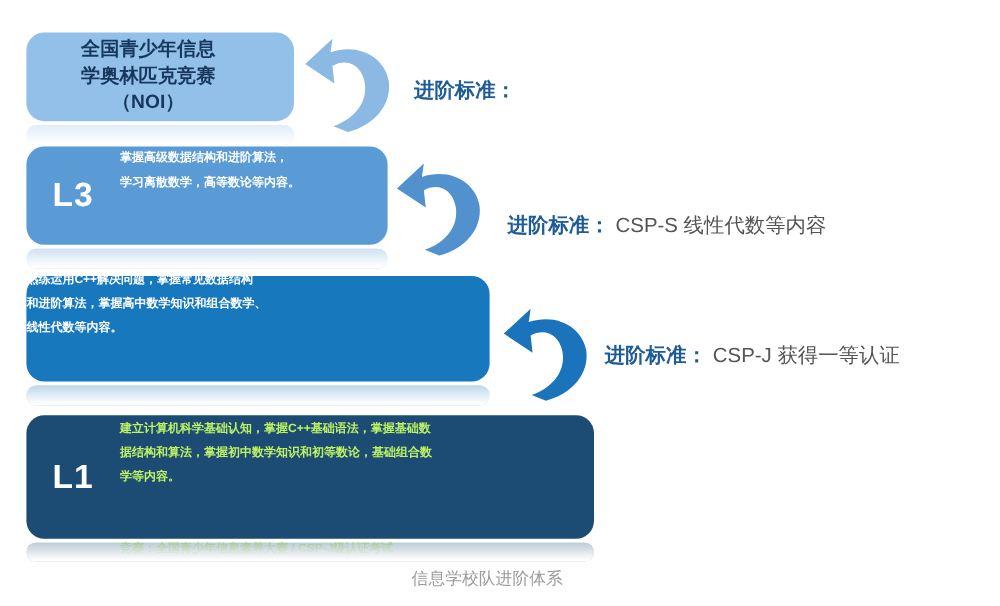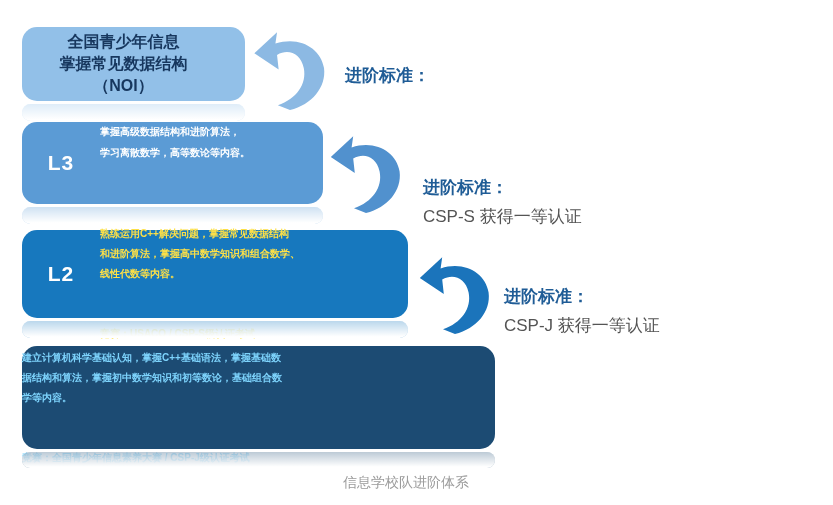--- a/index.html
+++ b/index.html
@@ -16,21 +16,21 @@
     position:absolute;
     display:flex;
     align-items:center;
     border-radius:15px;
   }
   .badge{
     flex:0 0 78px;
     text-align:center;
     color:#ffffff;
     font-weight:bold;
-    font-size:21px;
+    font-size:28px;
     letter-spacing:1px;
   }
   .content{
     flex:1;
     font-weight:bold;
     font-size:10px;
     line-height:20px;
     color:#ffffff;
     white-space:pre-line;
     padding-right:16px;
@@ -63,21 +63,20 @@
   .a3{left:415px;top:252px;width:80px;height:84px;}
 
   
   .criteria{
     position:absolute;
     display:flex;
     gap:5px;
     font-size:17px;
     line-height:24px;
     white-space:nowrap;
-    flex-direction:column;
   }
   .crit-label{font-weight:bold;}
   .c1{left:345px;top:64px;}
   .c2{left:423px;top:176px;}
   .c3{left:504px;top:285px;}
 
   
   .caption{
     position:absolute;
     left:0;top:474px;width:812px;
@@ -85,56 +84,56 @@
     font-size:14px;
   }
 </style>
 </head>
 <body>
 
 <div class="canvas" style="background-color: rgb(255, 255, 255);">
 
   <div class="lv lv-l4" style="background-color: rgb(146, 192, 232);">
     <div class="content" style="color: rgb(23, 55, 94);">全国青少年信息
-掌握常见数据结构
+学奥林匹克竞赛
 （NOI）</div>
   </div>
   <div class="refl refl-l4">
     <div class="refl-fill" style="background-color: rgb(146, 192, 232);"></div>
   </div>
 
   <div class="lv lv-l3" style="background-color: rgb(91, 155, 213);">
     <div class="badge">L3</div>
     <div class="content" style="color: rgb(255, 255, 255);">
       <span>掌握高级数据结构和进阶算法，
 学习离散数学，高等数论等内容。</span>
       <br>
       <span>竞赛： USACO / NOIP</span>
     </div>
   </div>
   <div class="refl refl-l3">
     <div class="refl-fill" style="background-color: rgb(91, 155, 213);"></div>
   </div>
 
   <div class="lv lv-l2" style="background-color: rgb(23, 120, 190);">
-    <div class="badge">L2</div>
-    <div class="content" style="color: #fde047;">
+    <div class="content" style="color: #ffffff;">
       <span>熟练运用C++解决问题，掌握常见数据结构
 和进阶算法，掌握高中数学知识和组合数学、
 线性代数等内容。</span>
       <br>
       <span>竞赛：USACO / CSP-S级认证考试</span>
     </div>
   </div>
   <div class="refl refl-l2">
     <div class="refl-fill" style="background-color: rgb(23, 120, 190);"></div>
   </div>
 
   <div class="lv lv-l1" style="background-color: rgb(28, 75, 115);">
-    <div class="content" style="color: #7dd3fc;">
+    <div class="badge">L1</div>
+    <div class="content" style="color: #bef264;">
       <span>建立计算机科学基础认知，掌握C++基础语法，掌握基础数
 据结构和算法，掌握初中数学知识和初等数论，基础组合数
 学等内容。</span>
       <br>
       <span>竞赛：全国青少年信息素养大赛 / CSP-J级认证考试</span>
     </div>
   </div>
   <div class="refl refl-l1">
     <div class="refl-fill" style="background-color: rgb(28, 75, 115);"></div>
   </div>
@@ -147,21 +146,21 @@
   </svg>
   <svg class="arrow a3" viewBox="0 0 100 100" aria-hidden="true">
     <path d="M 6 30 L 34 4 L 32 18 C 62 8, 88 24, 92 48 C 95 72, 77 93, 50 100 L 35 94 C 58 86, 71 68, 67 48 C 63 30, 48 24, 34 32 L 36 50 Z" style="fill: rgb(27, 116, 187);"></path>
   </svg>
 
   <div class="criteria c1">
     <span class="crit-label" style="color: rgb(31, 92, 150);">进阶标准：</span>
   </div>
   <div class="criteria c2">
     <span class="crit-label" style="color: rgb(31, 92, 150);">进阶标准：</span>
-    <span class="crit-text" style="color: rgb(84, 84, 84);">CSP-S 获得一等认证</span>
+    <span class="crit-text" style="color: rgb(84, 84, 84);">CSP-S 线性代数等内容</span>
   </div>
   <div class="criteria c3">
     <span class="crit-label" style="color: rgb(31, 92, 150);">进阶标准：</span>
     <span class="crit-text" style="color: rgb(84, 84, 84); text-align: center;">CSP-J 获得一等认证</span>
   </div>
 
   <div class="caption" style="color: rgb(155, 155, 155);">信息学校队进阶体系</div>
 
 </div>
 

